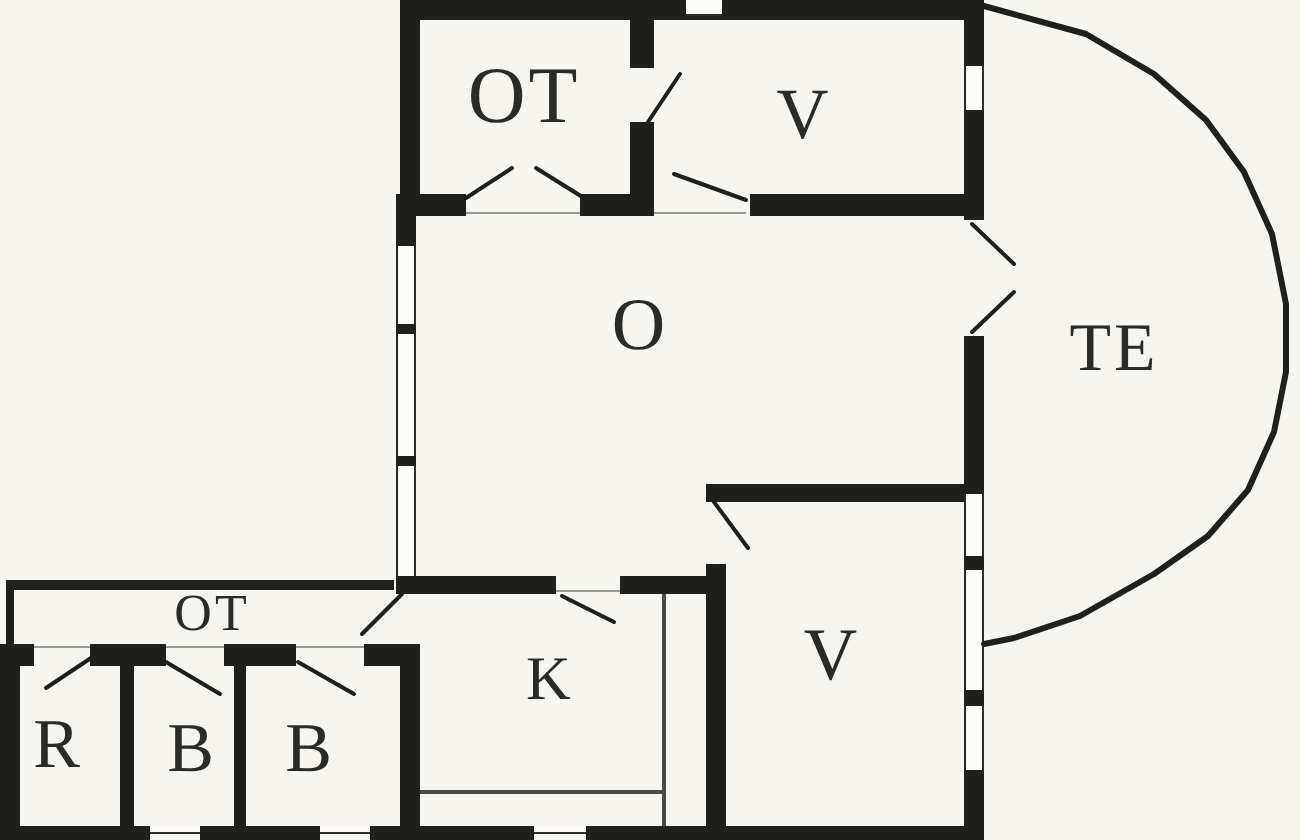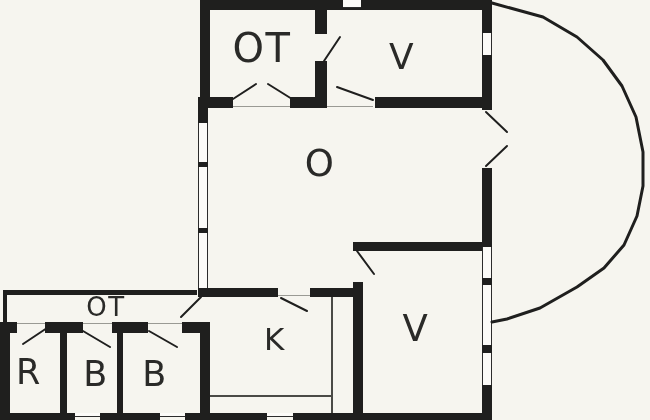--- a/index.html
+++ b/index.html
@@ -11,21 +11,21 @@
   }
   .wall{position:absolute;background:var(--wall,#1f1f1e);}
   .winv{position:absolute;background:var(--window-fill,#fcfbf8);
         border-left:1.5px solid var(--window-frame,#2c2c2c);
         border-right:1.5px solid var(--window-frame,#2c2c2c);box-sizing:border-box;}
   .winh{position:absolute;background:var(--window-fill,#fcfbf8);
         border-bottom:1.5px solid var(--window-frame,#2c2c2c);box-sizing:border-box;}
   .thin{position:absolute;background:var(--counter-line,#4a4a46);}
   .thr{position:absolute;background:var(--threshold,#9a9a94);}
   .lbl{position:absolute;transform:translate(-50%,-50%);color:var(--text,#2a2a28);
-       letter-spacing:1.5px;white-space:nowrap;line-height:1;}
+       letter-spacing:1.5px;white-space:nowrap;line-height:1;font-family:Liberation Serif, serif;}
   svg.overlay{position:absolute;left:0;top:0;pointer-events:none;}
   svg.overlay path{fill:none;stroke:var(--wall,#1f1f1e);stroke-linecap:round;stroke-linejoin:round;}
 </style>
 </head>
 <body>
 
 <div id="plan">
 
   <div class="wall" style="left:200px;top:0;width:292px;height:10px"></div>
 
@@ -108,20 +108,21 @@
     <path stroke-width="2" d="M281,298 L307,311"></path>
     <path stroke-width="2" d="M357,251 L374,274"></path>
     <path stroke-width="2" d="M50,326 L23,344"></path>
     <path stroke-width="2" d="M83,331 L110,347"></path>
     <path stroke-width="2" d="M149,331 L177,347"></path>
   </svg>
 
   <div class="lbl" style="left:262px;top:48px;font-size:40px">OT</div>
   <div class="lbl" style="left:402px;top:57px;font-size:36px">V</div>
   <div class="lbl" style="left:320px;top:163px;font-size:37px">O</div>
+  <div class="lbl" style="left:557px;top:175px;font-size:34px">TE</div>
   <div class="lbl" style="left:106px;top:307px;font-size:26px">OT</div>
   <div class="lbl" style="left:29px;top:372px;font-size:35px">R</div>
   <div class="lbl" style="left:96px;top:374px;font-size:35px">B</div>
   <div class="lbl" style="left:155px;top:374px;font-size:35px">B</div>
   <div class="lbl" style="left:275px;top:339px;font-size:31px">K</div>
   <div class="lbl" style="left:416px;top:328px;font-size:37px">V</div>
 
 </div>
 
 </body></html>

